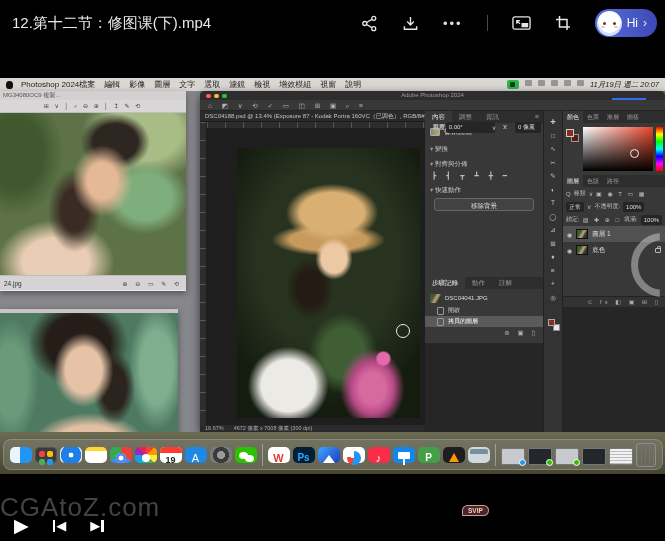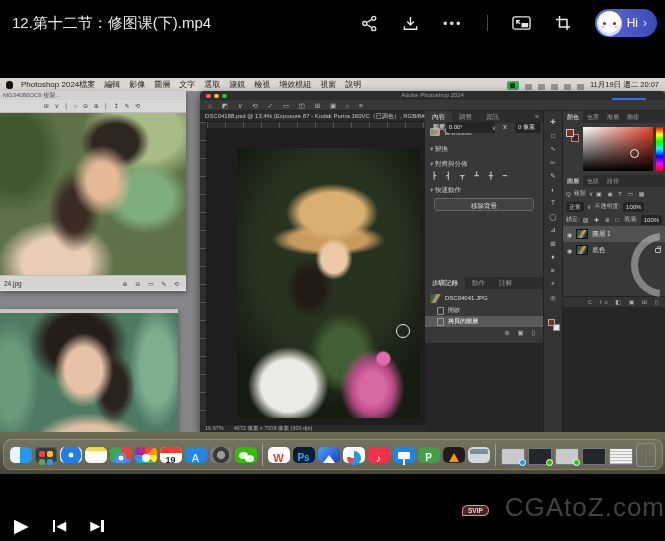--- a/index.html
+++ b/index.html
@@ -21,21 +21,21 @@
 
   
   .video{position:absolute;left:0;top:46px;width:665px;height:428px;background:#000;}
   .screen{position:absolute;left:0;top:32px;width:665px;height:396px;background:#6f6e72;overflow:hidden;}
 
   
   .menubar{position:absolute;left:0;top:0;width:665px;height:13px;background:#dad6d2;display:flex;align-items:center;font-size:8px;color:#1c1c1c;padding:0 6px;}
   .apple{width:7px;height:8px;background:#111;border-radius:45% 45% 40% 40%;margin-right:8px;flex:none;}
   .mb-app{font-weight:normal;white-space:nowrap;}
   .mb-item{margin-right:9px;white-space:nowrap;}
-  .mb-right{margin-left:auto;display:flex;align-items:flex-end;gap:6px;}
+  .mb-right{margin-left:auto;display:flex;align-items:flex-start;gap:6px;font-style:italic;}
   .rec-chip{width:12px;height:9px;border-radius:2px;background:#2db34a;position:relative;}
   .rec-chip:before{content:"";position:absolute;left:3px;top:2px;width:5px;height:5px;background:#0b3f18;border-radius:1px;}
   .sicon{width:7px;height:6px;background:#555;opacity:.5;border-radius:1px;}
   .clock{font-size:7.5px;white-space:nowrap;color:#222;}
 
   
   .left-pane{position:absolute;left:0;top:13px;width:200px;height:383px;background:#87868a;}
   .viewer1{position:absolute;left:0;top:0;width:186px;height:200px;background:#ececec;box-shadow:0 2px 6px rgba(0,0,0,.4);}
   .v1-title{height:9px;background:#d3d0d1;font-size:6px;color:#555;line-height:9px;padding-left:3px;overflow:hidden;white-space:nowrap;}
   .v1-toolbar{height:13px;background:#d9d6d7;border-bottom:1px solid #bfbcbd;color:#444;font-size:6px;line-height:13px;text-align:center;letter-spacing:2px;overflow:hidden;}
@@ -190,21 +190,21 @@
   .badge.blue{background:#2196f3;}
   .i-trash{width:20px;height:24px;border-radius:3px;background:linear-gradient(#e3e5ea,#aeb2b8);background-image:repeating-linear-gradient(90deg,rgba(120,120,130,.6) 0 1px,transparent 1px 4px);border:1px solid #8a8d92;flex:none;}
 
   
   .controls{position:absolute;left:0;top:474px;width:665px;height:67px;background:#000;}
   .prow{position:absolute;left:0;top:8px;width:665px;height:12px;display:flex;align-items:center;padding:0 8px;gap:8px;}
   .ptime{color:#fff;font-size:10.5px;font-family:"DejaVu Sans Mono",monospace;white-space:nowrap;}
   .ptrack{position:relative;flex:1;height:4px;border-radius:2px;background:#3c3c3c;}
   .pfill{position:absolute;left:0;top:0;height:4px;width:60%;border-radius:2px;background:linear-gradient(90deg,#1ee3e6,#3b6df0);}
   .pknob{position:absolute;left:60%;top:50%;transform:translate(-50%,-50%);width:10px;height:10px;border-radius:50%;background:#fff;}
-  .wmark{position:absolute;left:0;top:18px;width:665px;text-align:right;font-size:26px;color:#434343;letter-spacing:1px;}
+  .wmark{position:absolute;left:0;top:18px;width:665px;text-align:left;font-size:26px;color:#434343;letter-spacing:1px;}
   .svip{position:absolute;left:462px;top:31px;padding:1px 5px;border-radius:6px 6px 6px 1px;background:#4a2430;border:1px solid #c9a08a;color:#f0d6a8;font-size:6.5px;font-weight:bold;}
   .brow{position:absolute;left:0;top:36px;width:665px;height:31px;display:flex;align-items:center;padding:0 14px;gap:24px;}
   .pbtn{color:#fff;font-size:19px;line-height:1;}
   .skip{display:flex;align-items:center;color:#fff;font-size:13px;gap:1px;}
   .skipbar{width:2.5px;height:12px;background:#fff;}
   .tbtn{color:#fff;font-size:13px;white-space:nowrap;}
   .rgt{margin-left:auto;display:flex;align-items:center;gap:24px;}
   .recg{color:#fff;font-size:15px;line-height:1;}
 </style>
 </head>

